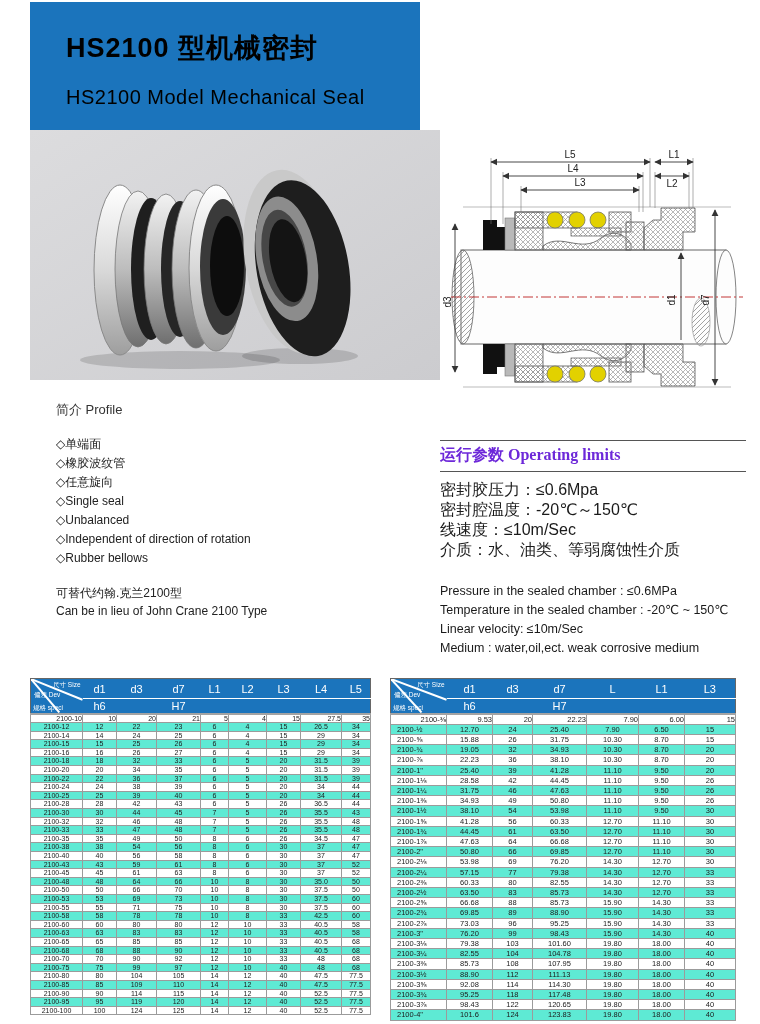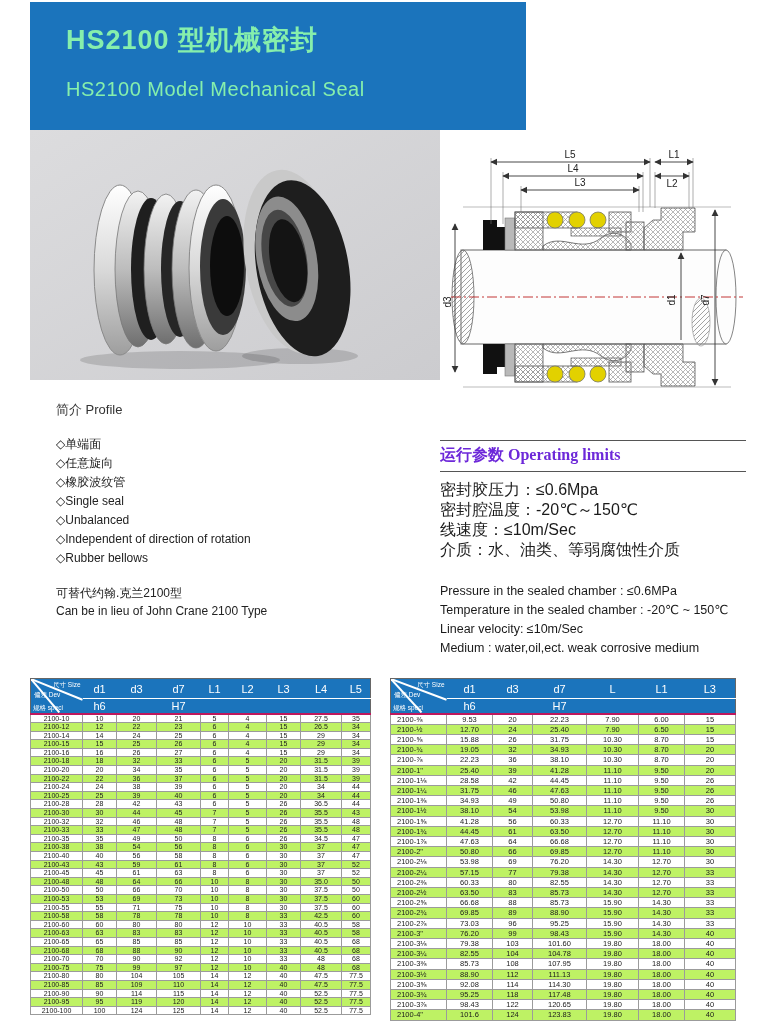--- a/index.html
+++ b/index.html
@@ -1,21 +1,21 @@
 <!DOCTYPE html>
 <html><head>
 <meta charset="utf-8">
 <style>
   * { margin:0; padding:0; box-sizing:border-box; }
   html,body { background:#ffffff; }
   body { font-family:"Liberation Sans","DejaVu Sans",sans-serif; color:#1a1a1a; }
   .page { position:relative; width:760px; height:1024px; background:#fff; overflow:hidden; }
 
   
-  .hdr { position:absolute; left:30px; top:2px; width:496px; height:128px; background:#1b74bc; color:#86efac; padding:20px 0 0 36px; }
+  .hdr { position:absolute; left:30px; top:2px; width:390px; height:128px; background:#1b74bc; color:#000000; padding:28px 0 0 36px; }
   .hdr .t1 { font-size:27px; font-weight:600; letter-spacing:1px; }
   .hdr .t2 { font-size:20px; font-weight:400; margin-top:20px; letter-spacing:.5px; }
 
   
   .photo { position:absolute; left:30px; top:130px; width:410px; height:250px; background:#d4d4d6; }
 
   
   .profile { position:absolute; left:56px; top:401px; width:360px; font-size:12px; color:#222; }
   .profile .ph { font-size:13px; color:#333; margin-bottom:16px; }
   .profile .plist div { line-height:19px; }
@@ -40,22 +40,22 @@
   table.spec thead th { background:#1b74bc; color:#fff; font-weight:500; border:0; overflow:hidden; white-space:nowrap; }
   table.spec .hrow1 th { height:20px; font-size:11px; border-bottom:1px solid rgba(255,255,255,.35); }
   table.spec .hrow2 th { height:15px; font-size:11px; }
   table.spec th.corner { position:relative; padding:0; }
   .corner svg.diag { position:absolute; left:0; top:0; width:100%; height:100%; }
   .corner span { position:absolute; font-size:6.5px; line-height:7px; color:#fff; white-space:nowrap; }
   .corner .c-dev  { left:3px; top:12px; }
   .corner .c-size { right:2px; top:2px; }
   .corner .c-spec { left:2px; bottom:2px; }
   table.spec tbody td { border:1px solid #9b9b9b; text-align:center; overflow:hidden; white-space:nowrap; color:#1a1a1a; padding:0; }
-  table.spec tbody tr.alt { background:#bef264; }
-  table.spec tbody tr:first-child td { border-top:2px solid #be185d; }
+  table.spec tbody tr.alt { background:#5eead4; }
+  table.spec tbody tr:first-child td { border-top:2px solid #a3a3a3;text-align:right; }
   table.metric tbody td { font-size:7px; line-height:7.6px; }
   table.imperial tbody td { font-size:7.5px; line-height:9.2px; }
   table.imperial tbody td:first-child { text-align:left; padding-left:6px; }
 </style>
 </head>
 <body>
 
 <div class="page">
 
   <div class="hdr">
@@ -104,22 +104,22 @@
         <ellipse cx="256" cy="126" rx="22" ry="49" fill="#474747"></ellipse>
         <ellipse cx="259" cy="129" rx="18" ry="42" fill="#141414"></ellipse>
       </g>
     </svg>
   </div>
 
   <div class="profile">
     <div class="ph">简介 Profile</div>
     <div class="plist">
         <div>◇单端面</div>
+        <div>◇橡胶波纹管</div>
         <div>◇任意旋向</div>
-        <div>◇橡胶波纹管</div>
         <div>◇Single seal</div>
         <div>◇Unbalanced</div>
         <div>◇Independent of direction of rotation</div>
         <div>◇Rubber bellows</div>
       </div>
     <div class="pnote">
       <div>可替代约翰.克兰2100型</div>
       <div>Can be in lieu of John Crane 2100 Type</div>
     </div>
   </div>

